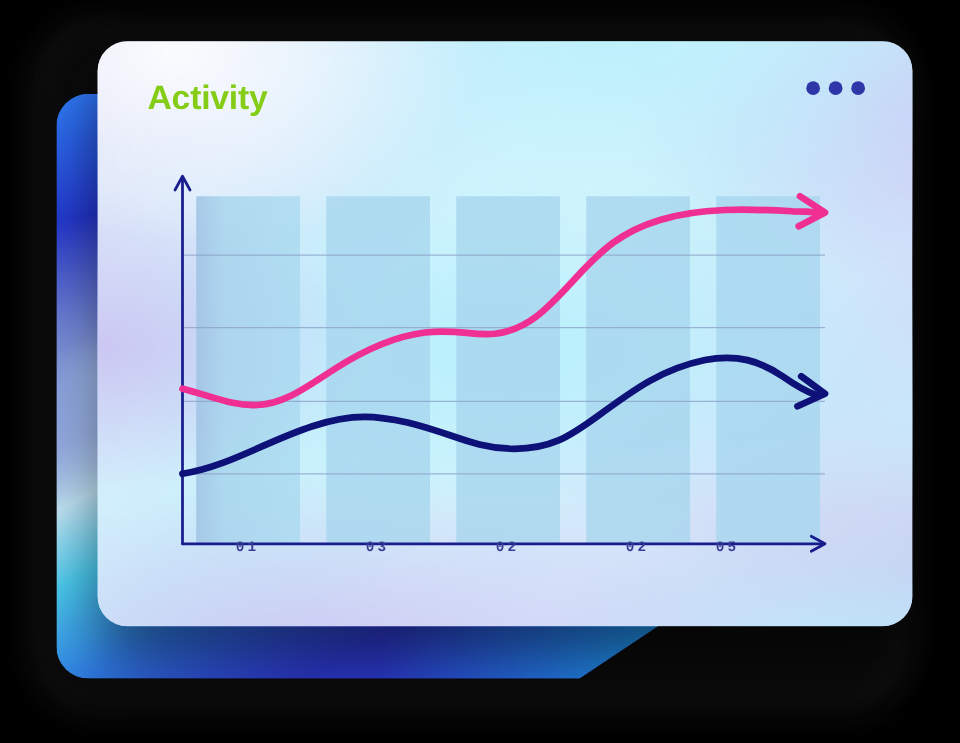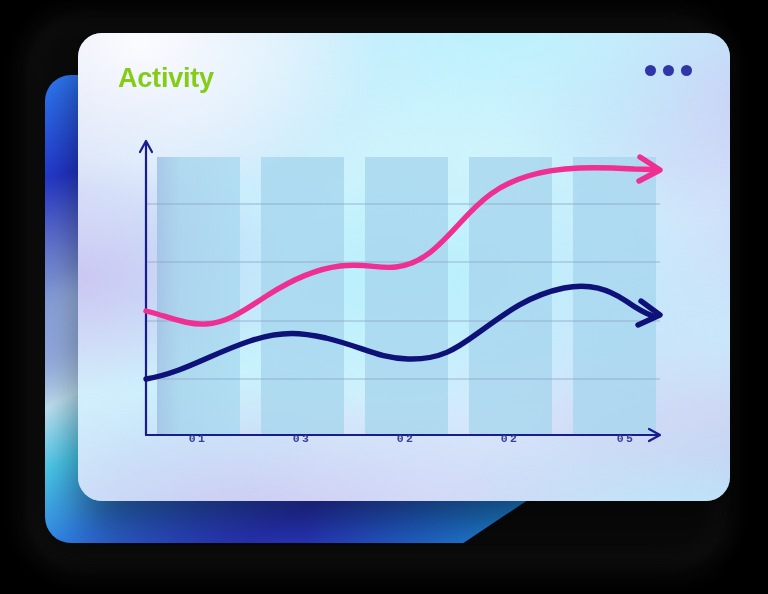--- a/index.html
+++ b/index.html
@@ -179,17 +179,17 @@
                  C482,133 520,134 556,136 C564,136 570,136 575,137" fill="none" stroke="#ef2f92" stroke-width="5.4" stroke-linecap="round" stroke-linejoin="round"></path>
         <path d="M562,124 L582,137 L561,148" fill="none" stroke="#ef2f92" stroke-width="5.4" stroke-linecap="round" stroke-linejoin="round"></path>
       </g>
     </svg>
 
     <div class="xlabels">
       <div class="xlabel" style="left:120px">01</div>
       <div class="xlabel" style="left:224px">03</div>
       <div class="xlabel" style="left:328px">02</div>
       <div class="xlabel" style="left:432px">02</div>
-      <div class="xlabel" style="left:548px">05</div>
+      <div class="xlabel" style="left:504px">05</div>
     </div>
 
   </div>
 </div>
 
 </body></html>

